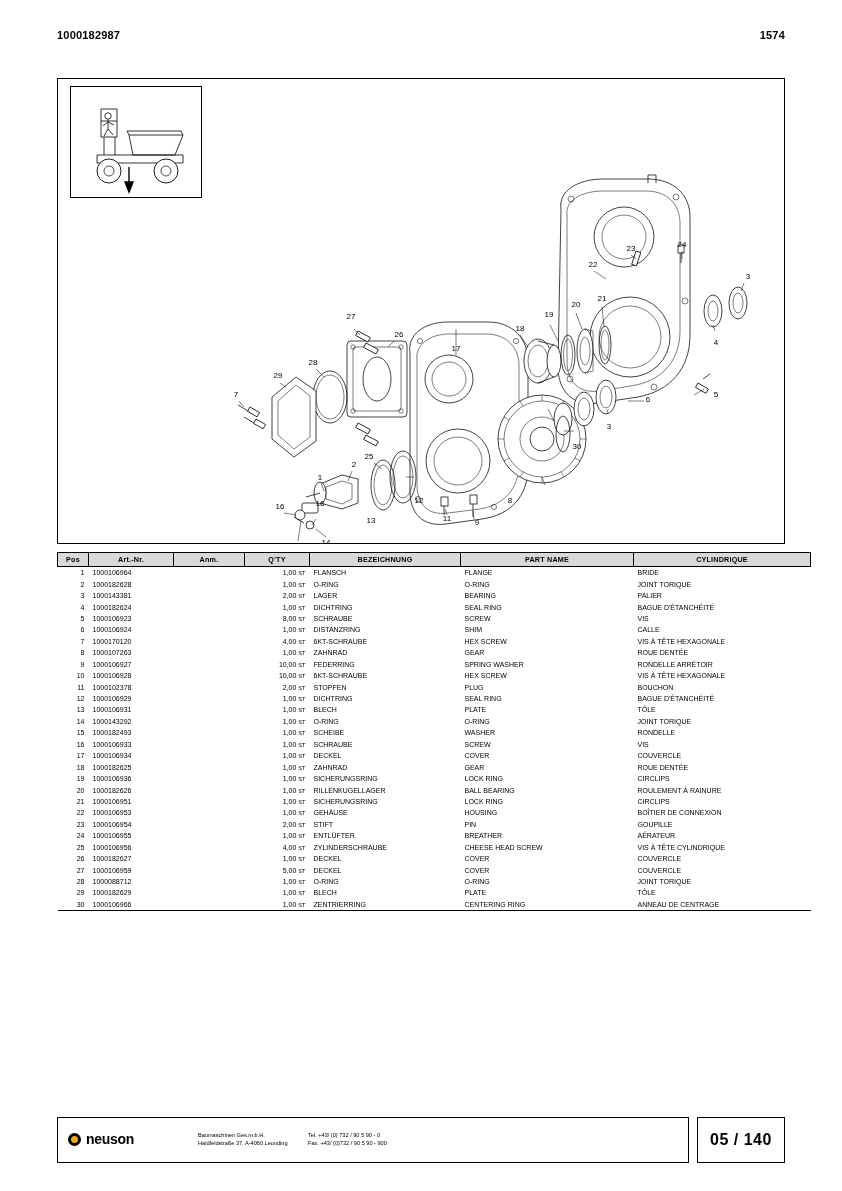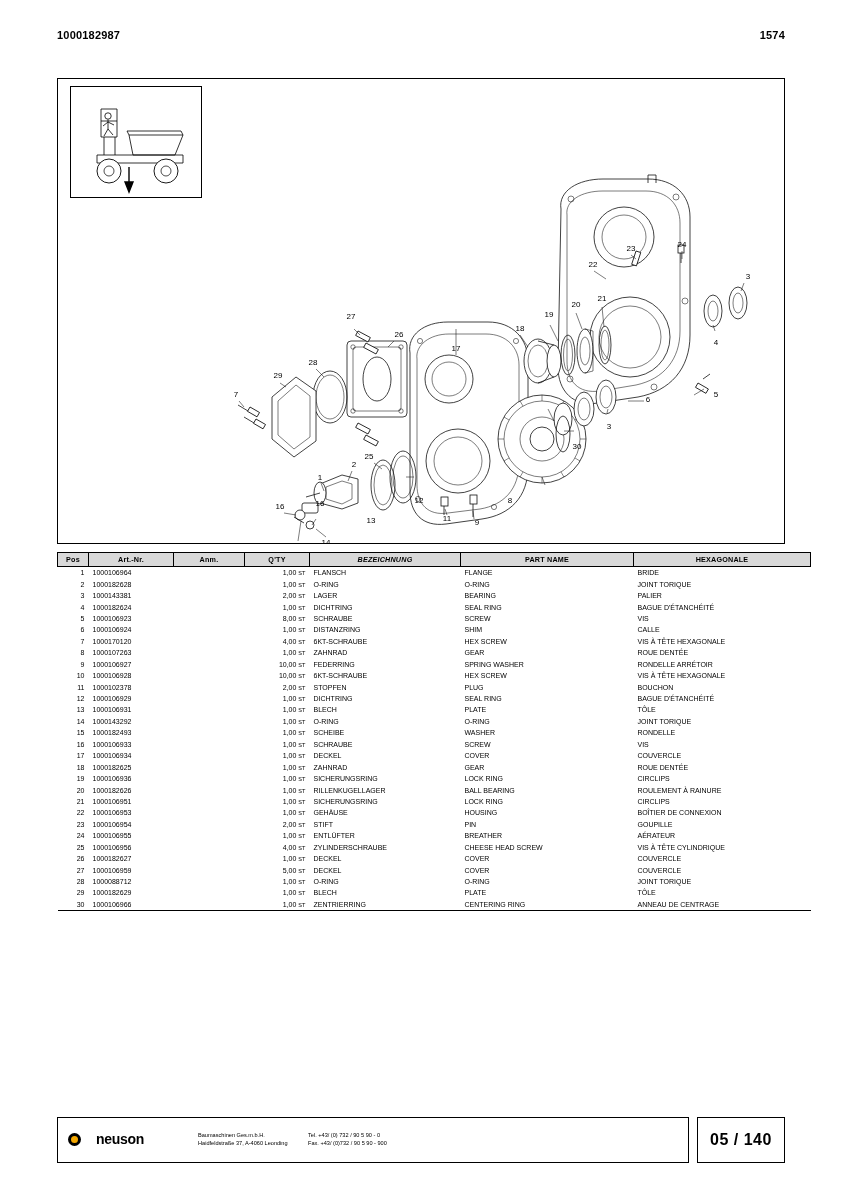--- a/index.html
+++ b/index.html
@@ -116,21 +116,21 @@
   td.qty { text-align: right; width: 56px; padding-right: 2px; }
   td.qty .unit { font-size: 5.6px; }
   td.bez { width: 142px; padding-left: 6px; }
   td.pn  { width: 164px; padding-left: 6px; }
   td.des { width: 168px; padding-left: 6px; }
 
   th.pos { width: 22px; text-align: center; }
   th.art { width: 76px; }
   th.anm { width: 62px; text-align: center; }
   th.qty { width: 56px; text-align: center; }
-  th.bez { width: 142px; font-style: italic; }
+  th.bez { width: 142px; }
   th.pn  { width: 164px; margin-left: 40px; }
   th.des { width: 168px; }
 
   
   .footer {
     position: absolute;
     left: 57px; top: 1117px;
     width: 728px;
     height: 46px;
   }
@@ -154,21 +154,21 @@
     justify-content: center;
     font-size: 16px;
     font-weight: bold;
     letter-spacing: 0.5px;
   }
   .brand {
     position: absolute;
     left: 10px; top: 13px;
     display: flex;
     align-items: center;
-    gap: 15px;
+    gap: 5px;
   }
   .brand-mark {
     width: 13px; height: 13px;
     border-radius: 50%;
     background: #000;
     position: relative;
   }
   .brand-mark::after {
     content: "";
     position: absolute;
@@ -487,21 +487,21 @@
   <div class="table-wrap">
     <table class="parts">
       <thead>
         <tr>
           <th class="pos c">Pos</th>
           <th class="art">Art.-Nr.</th>
           <th class="anm c">Anm.</th>
           <th class="qty c">Q'TY</th>
           <th class="bez">BEZEICHNUNG</th>
           <th class="pn">PART NAME</th>
-          <th class="des">HEXAGONALE</th>
+          <th class="des">CYLINDRIQUE</th>
         </tr>
       </thead>
       <tbody id="parts-body">
           <tr>
             <td class="pos tb-left">1</td>
             <td class="art">1000106964</td>
             <td class="anm"></td>
             <td class="qty">1,00 <span class="unit">ST</span></td>
             <td class="bez">FLANSCH</td>
             <td class="pn">FLANGE</td>

